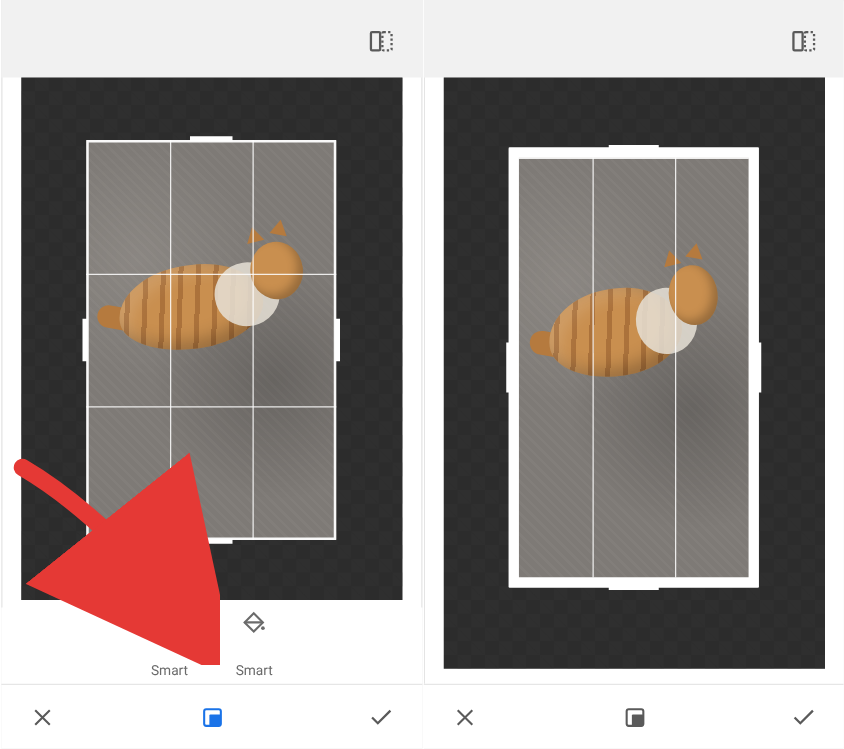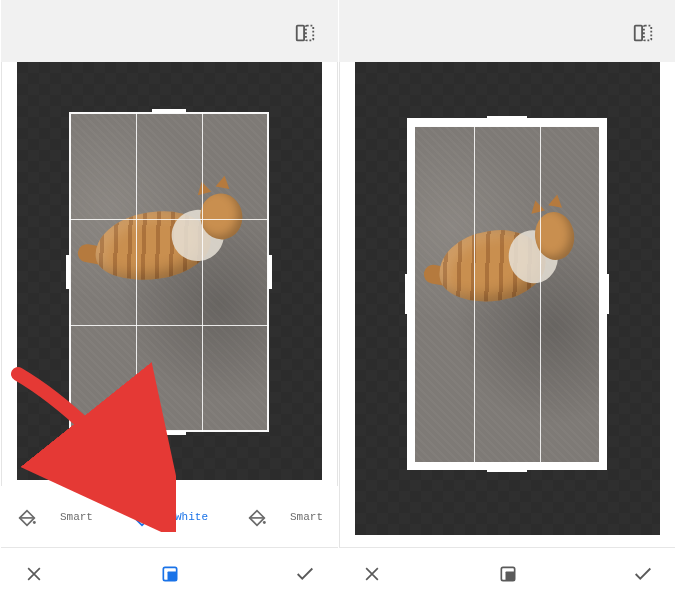--- a/index.html
+++ b/index.html
@@ -55,21 +55,21 @@
   .crop.thin .hdl.top{top:-3px;left:50%;transform:translateX(-50%);}
   .crop.thin .hdl.bot{bottom:-3px;left:50%;transform:translateX(-50%);}
   .crop.thin .hdl.lef{left:-3px;top:50%;width:4px;height:34px;transform:translateY(-50%);}
   .crop.thin .hdl.rig{right:-3px;top:50%;width:4px;height:34px;transform:translateY(-50%);}
   .crop.thick .hdl{width:40px;height:5px;}
   .crop.thick .hdl.top{top:-2px;left:50%;transform:translateX(-50%);}
   .crop.thick .hdl.bot{bottom:-2px;left:50%;transform:translateX(-50%);}
   .crop.thick .hdl.lef{left:-2px;top:50%;width:5px;height:40px;transform:translateY(-50%);}
   .crop.thick .hdl.rig{right:-2px;top:50%;width:5px;height:40px;transform:translateY(-50%);}
   .fill-row{position:absolute;left:0;right:0;top:486px;height:62px;display:flex;justify-content:center;gap:38px;background:#fff;}
-  .fill-opt{display:flex;flex-direction:row;align-items:center;gap:22px;color:#6b6b6b;font-size:11px;cursor:pointer;font-family:Liberation Mono, monospace;}
+  .fill-opt{display:flex;flex-direction:column;align-items:center;gap:22px;color:#6b6b6b;font-size:11px;cursor:pointer;}
   .fill-opt.active{color:#1a73e8;}
   .fill-opt .ic{width:22px;height:22px;}
   .bottombar{position:absolute;left:0;right:0;bottom:0;height:52px;border-top:1px solid #e6e6e6;background:#fff;display:flex;align-items:center;justify-content:space-between;padding:0 22px;box-sizing:border-box;}
   .bottombar .center{position:absolute;left:50%;transform:translateX(-50%);}
   .icbtn{width:22px;height:22px;color:#5a5a5a;cursor:pointer;display:flex;align-items:center;justify-content:center;}
   .icbtn.accent{color:#1a73e8;}
   
   .arrow{position:absolute;top:362px;left:6px;width:170px;height:170px;pointer-events:none;}
 </style>
 </head>
@@ -117,30 +117,20 @@
     <div class="fill-row">
       <div class="fill-opt">
         <span class="ic">
           <svg viewBox="0 0 24 24" width="22" height="22" fill="none" stroke="currentColor" stroke-width="1.8">
             <path d="M4 13l8-8 8 8-8 8z"></path>
               <path d="M4 13h16"></path>
               <circle cx="20" cy="18" r="1.6" fill="currentColor" stroke="none"></circle>
           </svg>
         </span>
         <span>Smart</span>
-      </div>
-      <div class="fill-opt active">
-        <span class="ic">
-          <svg viewBox="0 0 24 24" width="22" height="22" fill="none" stroke="currentColor" stroke-width="1.8">
-            <path d="M4 13l8-8 8 8-8 8z" fill="currentColor" fill-opacity=".12"></path>
-              <path d="M4 13h16"></path>
-              <circle cx="20" cy="18" r="1.6" fill="currentColor" stroke="none"></circle>
-          </svg>
-        </span>
-        <span>White</span>
       </div>
       <div class="fill-opt">
         <span class="ic">
           <svg viewBox="0 0 24 24" width="22" height="22" fill="none" stroke="currentColor" stroke-width="1.8">
             <path d="M4 13l8-8 8 8-8 8z"></path>
               <path d="M4 13h16"></path>
               <circle cx="20" cy="18" r="1.6" fill="currentColor" stroke="none"></circle>
           </svg>
         </span>
         <span>Smart</span>

